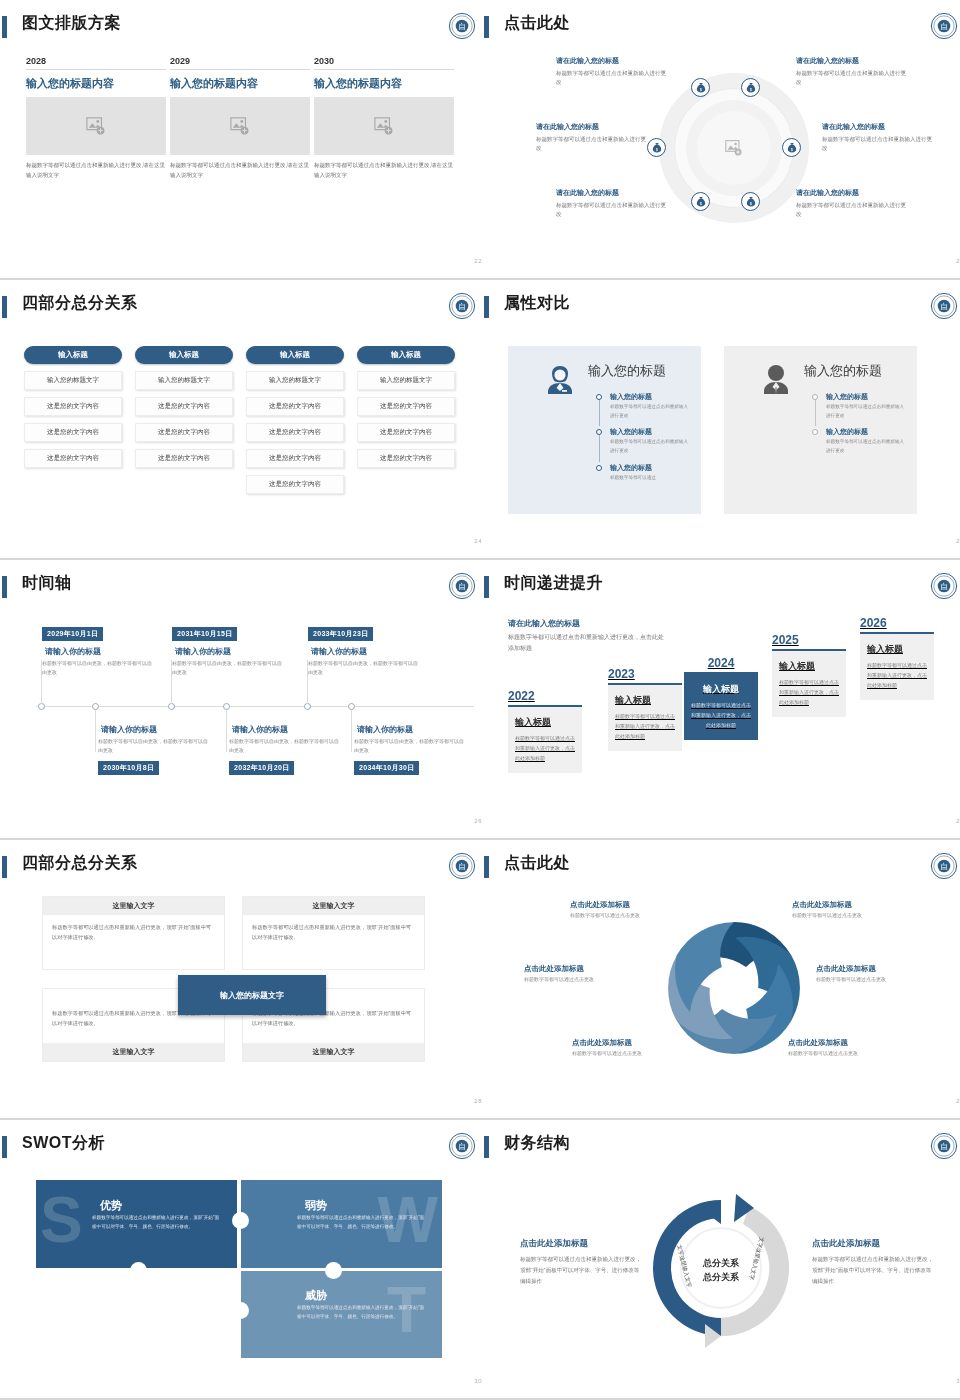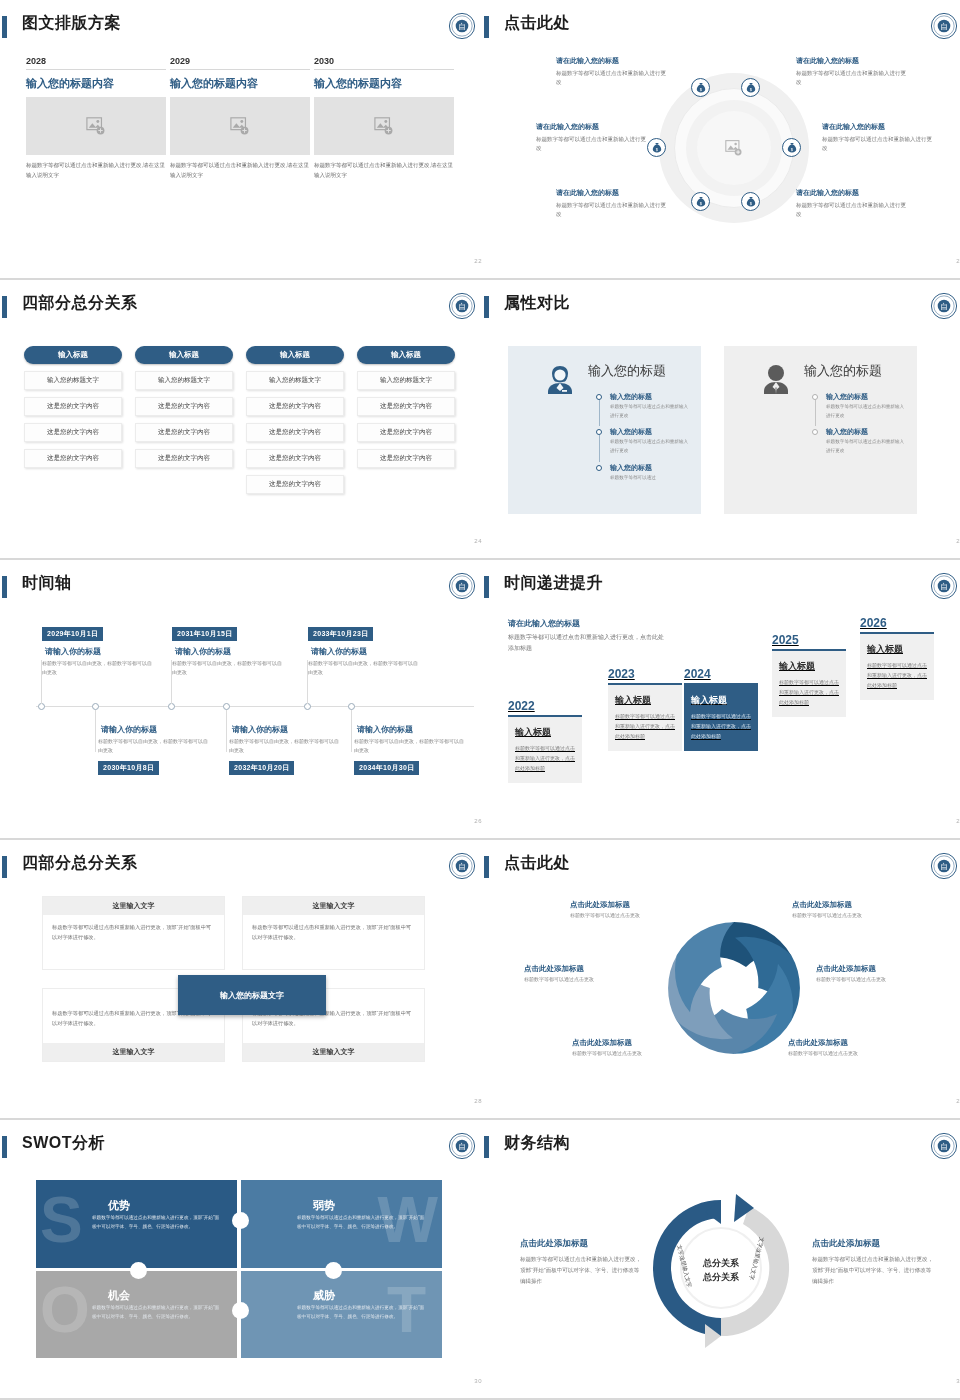--- a/index.html
+++ b/index.html
@@ -112,21 +112,21 @@
   
   .s29-txt { position:absolute; width:124px; }
   .s29-txt .h { font-size:7.5px; font-weight:bold; color:#2f5d85; }
   .s29-txt .p { font-size:5px; color:#8a8a8a; margin-top:2px; }
 
   
   .swot-grid { position:absolute; left:36px; top:60px; width:406px; height:178px; }
   .swot-q { position:absolute; width:201px; height:88px; }
   .swot-q .lt { position:absolute; font-size:64px; font-weight:bold;
                 opacity:.17; color:#ffffff; line-height:1; }
-  .swot-q .ti { position:absolute; left:72px; top:18px; font-size:11px;
+  .swot-q .ti { position:absolute; left:64px; top:18px; font-size:11px;
                 font-weight:bold; color:#fff; }
   .swot-q .pp { position:absolute; left:56px; top:34px; right:14px; font-size:4.6px;
                 color:#e5eaef; line-height:1.95; }
   .knob { position:absolute; background:#fff; border-radius:50%; }
 
   
   .s31-side { position:absolute; top:118px; width:122px; }
   .s31-side .h { font-size:8.5px; font-weight:bold; color:#2f5d85; }
   .s31-side .p { font-size:5.5px; color:#777; line-height:2.0; margin-top:4px; }
   .s31-core { position:absolute; left:239px; top:150px; transform:translate(-50%,-50%);
@@ -481,35 +481,35 @@
           <circle cx="20" cy="20" r="14.5" fill="none" stroke="#2f5d85" stroke-width="0.7"></circle>
           <circle cx="20" cy="20" r="9" fill="#2f5d85"></circle>
           <text x="20" y="24.5" font-size="11" fill="#fff" text-anchor="middle" font-family="Liberation Serif, serif">自</text>
         </svg>
     </span>
   </div>
   <div class="s27-intro">
     <div class="h">请在此输入您的标题</div>
     <div class="p">标题数字等都可以通过点击和重新输入进行更改，点击此处添加标题</div>
   </div>
-  <div class="s27-step" style="left:26px;top:139px;">
+  <div class="s27-step" style="left:26px;top:129px;">
     <div class="s27-yr">2022</div>
     <div class="s27-box">
       <div class="h">输入标题</div>
       <div class="p">标题数字等都可以通过点击和重新输入进行更改，点击此处添加标题</div>
     </div>
   </div>
   <div class="s27-step" style="left:126px;top:107px;">
     <div class="s27-yr">2023</div>
     <div class="s27-box">
       <div class="h">输入标题</div>
       <div class="p">标题数字等都可以通过点击和重新输入进行更改，点击此处添加标题</div>
     </div>
   </div>
-  <div class="s27-step" style="left:202px;top:107px;">
+  <div class="s27-step" style="left:202px;top:96px;text-align:center;">
     <div class="s27-yr">2024</div>
     <div class="s27-box on">
       <div class="h">输入标题</div>
       <div class="p">标题数字等都可以通过点击和重新输入进行更改，点击此处添加标题</div>
     </div>
   </div>
   <div class="s27-step" style="left:290px;top:73px;">
     <div class="s27-yr">2025</div>
     <div class="s27-box">
       <div class="h">输入标题</div>
@@ -640,25 +640,20 @@
     <div class="swot-q" style="left:0;top:0;background:#2a5a85;">
       <span class="lt" style="left:4px;top:8px;">S</span>
       <span class="ti">优势</span>
       <span class="pp">标题数字等都可以通过点击和重新输入进行更改，顶部“开始”面板中可以对字体、字号、颜色、行距等进行修改。</span>
     </div>
     <div class="swot-q" style="left:205px;top:0;background:#4b7ba3;">
       <span class="lt" style="right:4px;top:8px;">W</span>
       <span class="ti">弱势</span>
       <span class="pp">标题数字等都可以通过点击和重新输入进行更改，顶部“开始”面板中可以对字体、字号、颜色、行距等进行修改。</span>
     </div>
-    <div class="swot-q" style="left:0;top:90px;background:#a8a8a8;">
-      <span class="lt" style="left:4px;top:8px;">O</span>
-      <span class="ti">机会</span>
-      <span class="pp">标题数字等都可以通过点击和重新输入进行更改，顶部“开始”面板中可以对字体、字号、颜色、行距等进行修改。</span>
-    </div>
     <div class="swot-q" style="left:205px;top:90px;background:#6f95b4;">
       <span class="lt" style="right:16px;top:8px;">T</span>
       <span class="ti">威胁</span>
       <span class="pp">标题数字等都可以通过点击和重新输入进行更改，顶部“开始”面板中可以对字体、字号、颜色、行距等进行修改。</span>
     </div>
     <span class="knob" style="left:196px;top:32px;width:17px;height:17px;"></span>
     <span class="knob" style="left:94px;top:82px;width:17px;height:17px;"></span>
     <span class="knob" style="left:289px;top:82px;width:17px;height:17px;"></span>
     <span class="knob" style="left:196px;top:122px;width:17px;height:17px;"></span>
     <span style="position:absolute;left:0;top:88px;width:406px;height:3px;background:#fff;"></span>

